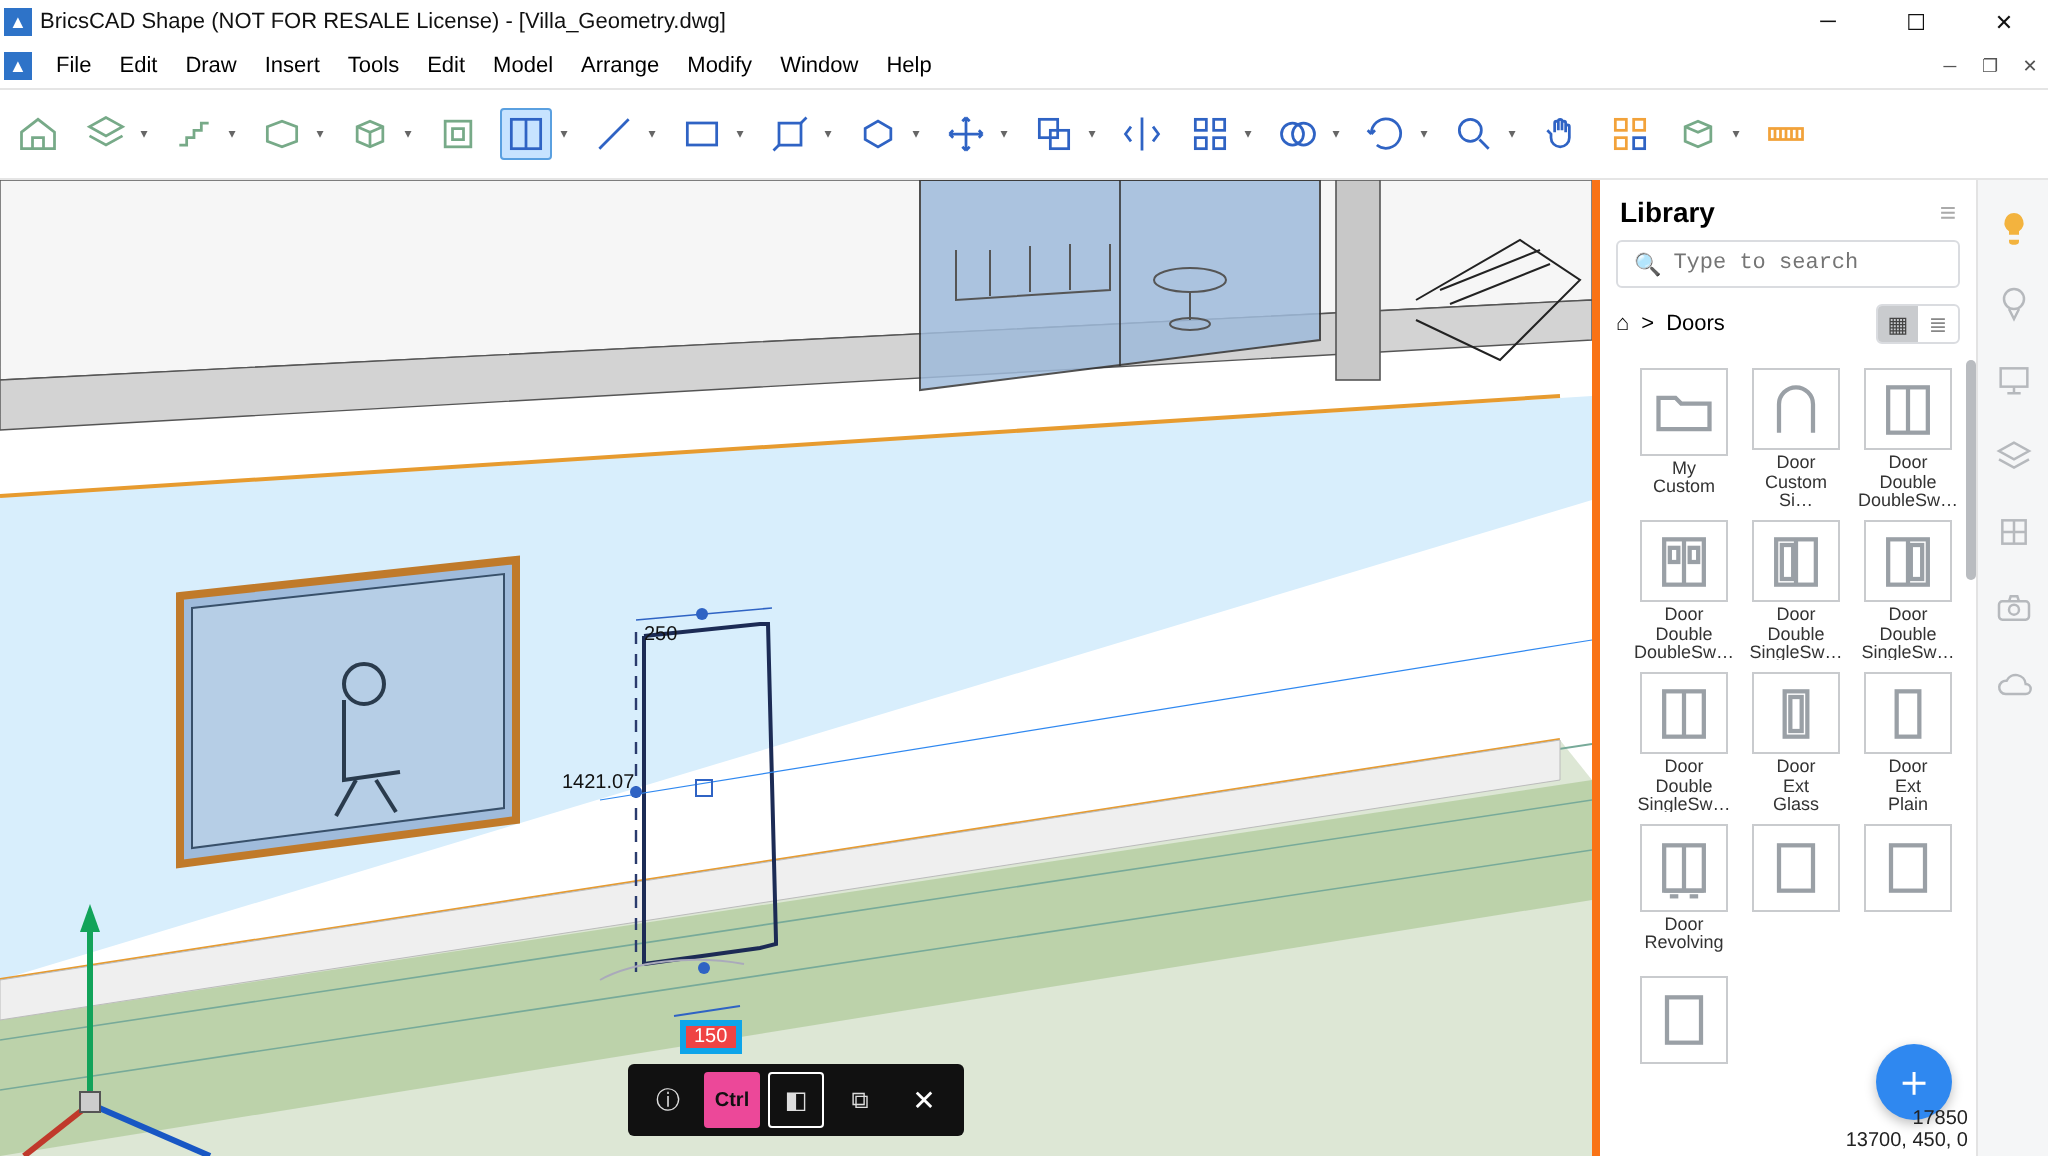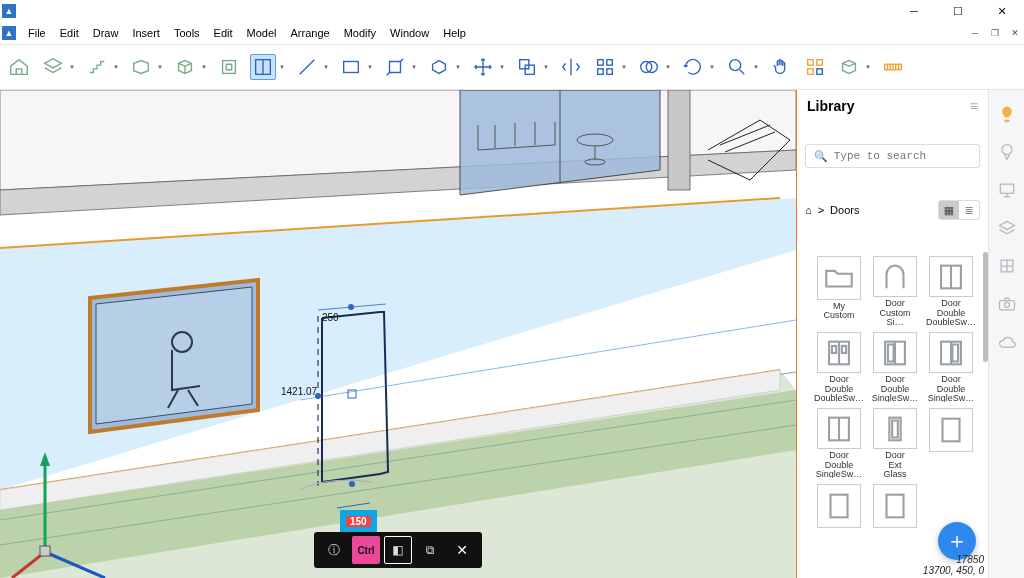--- a/index.html
+++ b/index.html
@@ -28,21 +28,21 @@
 
   
   .main { position:absolute; top:90px; left:0; right:0; bottom:0; display:flex; }
   .viewport { flex:1; position:relative; overflow:hidden; background:#fff; }
   .rightstrip { width:36px; background:#f5f6f7; border-left:1px solid #e3e3e3; display:flex; flex-direction:column; align-items:center; gap:18px; padding-top:14px; }
   .rightstrip .ricon { width:20px;height:20px; color:#b6b9bd; }
   .rightstrip .ricon.active { color:#f3b33e; }
   .rightstrip svg{width:100%;height:100%;}
 
   
-  .library { width:192px; background:#fff; border-left:1px solid #f97316; display:flex; flex-direction:column; font-size:11px;gap:24px; }
+  .library { width:192px; background:#fff; border-left:4px solid #f97316; display:flex; flex-direction:column; font-size:11px; }
   .lib-head { padding:8px 10px 6px 10px; font-size:14px; font-weight:600; display:flex; align-items:center; }
   .lib-head .spacer{flex:1;}
   .lib-search { margin:0 8px 6px 8px; height:24px; border:1px solid #dadce0; border-radius:3px; display:flex; align-items:center; padding:0 8px; color:#999; gap:6px;}
   .lib-search input { border:none; outline:none; font-size:11px; flex:1; background:transparent;font-family:Liberation Mono, monospace;}
   .lib-crumb { margin:0 8px 6px 8px; height:24px; display:flex; align-items:center; gap:6px; font-size:11px; }
   .lib-crumb .spacer{flex:1;}
   .viewtoggle { display:flex; border:1px solid #dadce0; border-radius:3px; overflow:hidden;}
   .viewtoggle div{width:20px;height:18px;display:flex;align-items:center;justify-content:center;color:#888;}
   .viewtoggle div.on{background:#c9cbce;color:#444;}
   .lib-grid { flex:1; overflow:hidden; padding:4px 2px 4px 6px; display:grid; grid-template-columns: repeat(3, 52px); grid-auto-rows: 70px; gap:6px 4px; align-content:start; position:relative;}
@@ -50,41 +50,42 @@
   .lib-item .thumb { width:44px; height:44px; border:1px solid #c9cbce; background:#fff; margin-bottom:2px; display:flex;align-items:center;justify-content:center; }
   .lib-item .thumb svg{width:34px;height:34px;stroke:#9aa0a6;fill:none;stroke-width:1.5;}
   .lib-item .lbl { line-height:1.05; max-width:50px; overflow:hidden; }
   .lib-scroll { position:absolute; right:0; top:0; bottom:0; width:5px; }
   .lib-scroll .thumb { position:absolute; left:0; width:5px; background:#b9bcc0; border-radius:3px; }
 
   
   .fab { position:absolute; right:48px; bottom:18px; width:38px;height:38px;border-radius:50%; background:#2f88f0; color:#fff; display:flex;align-items:center;justify-content:center; font-size:22px; box-shadow:0 2px 6px rgba(0,0,0,.25);}
 
   
-  .status { position:absolute; right:40px; bottom:2px; font-size:10px; text-align:right; color:#222; line-height:1.1;font-style:italic; }
+  .status { position:absolute; right:40px; bottom:2px; font-size:10px; text-align:right; color:#222; line-height:1.1; }
 
   
   .scene-svg { position:absolute; inset:0; width:100%; height:100%; }
 
   
   .hud { position:absolute; left:50%; transform:translateX(-50%); bottom:10px; height:36px; background:#111; border-radius:3px; display:flex; align-items:center; padding:0 6px; gap:4px;}
   .hud .hbtn { width:28px;height:28px; display:flex;align-items:center;justify-content:center;color:#ddd; font-size:12px; border-radius:2px;}
   .hud .hbtn.ctrl { background:#ec4899; color:#111; font-weight:600; font-size:10px; }
   .hud .hbtn.active { border:1px solid #fff; }
   .hud .hbtn.close { color:#fff; font-size:14px;}
 
   
   .dimlabel { position:absolute; font-size:10px; color:#111; background:transparent; }
-  .dimbox   { position:absolute; font-size:10px; color:#fff; background:#ef4444; padding:0 4px; border:6px solid #0ea5e9;font-weight:bold;}
+  .dimbox   { position:absolute; font-size:10px; color:#fff; background:#ef4444; padding:0 4px; border:3px solid #0ea5e9;}
 </style>
 </head>
 <body>
 
 <div class="titlebar">
   <div class="appicon">▲</div>
+  <div class="title">BricsCAD Shape (NOT FOR RESALE License) - [Villa_Geometry.dwg]</div>
   <div class="spacer"></div>
   <div class="winbtn">─</div>
   <div class="winbtn">☐</div>
   <div class="winbtn">✕</div>
 </div>
 
 <div class="menubar">
   <div class="appicon2">▲</div>
   <div class="mitem">File</div>
   <div class="mitem">Edit</div>
@@ -429,20 +430,40 @@
             <svg viewBox="0 0 24 24">
               <rect x="8" y="4" width="8" height="16"></rect>
               <rect x="10" y="6" width="4" height="12"></rect>
             </svg>
           </div>
           <div class="lbl">Door Ext Glass</div>
         </div>
         <div class="lib-item">
           <div class="thumb">
             <svg viewBox="0 0 24 24">
+              <rect x="8" y="4" width="8" height="16"></rect>
+            </svg>
+          </div>
+          <div class="lbl">Door Ext Plain</div>
+        </div>
+        <div class="lib-item">
+          <div class="thumb">
+            <svg viewBox="0 0 24 24">
+              <rect x="5" y="4" width="14" height="16"></rect>
+              <line x1="12" y1="4" x2="12" y2="20"></line>
+              <line x1="5" y1="20" x2="19" y2="20"></line>
+              <line x1="7" y1="22" x2="10" y2="22"></line>
+              <line x1="14" y1="22" x2="17" y2="22"></line>
+            </svg>
+          </div>
+          <div class="lbl">Door Revolving</div>
+        </div>
+        <div class="lib-item">
+          <div class="thumb">
+            <svg viewBox="0 0 24 24">
               <rect x="6" y="4" width="12" height="16"></rect>
             </svg>
           </div>
           <div class="lbl"></div>
         </div>
         <div class="lib-item">
           <div class="thumb">
             <svg viewBox="0 0 24 24">
               <rect x="6" y="4" width="12" height="16"></rect>
             </svg>

